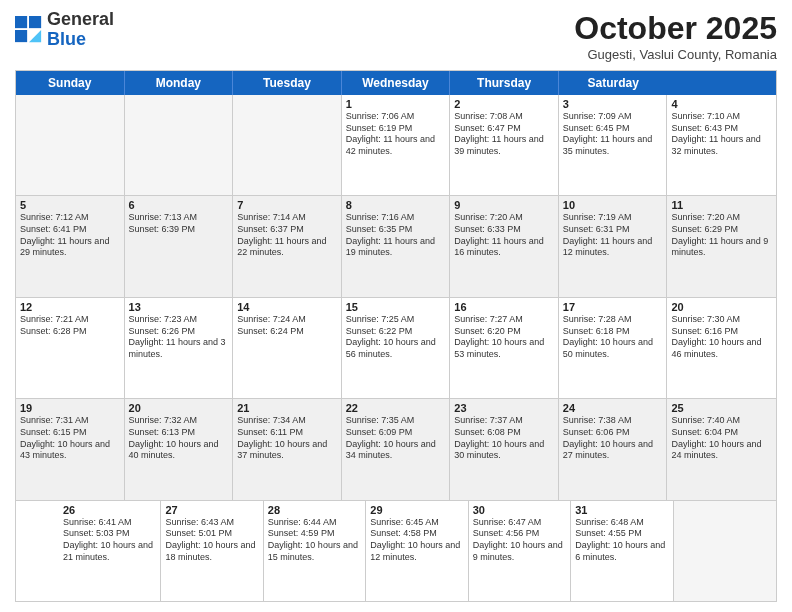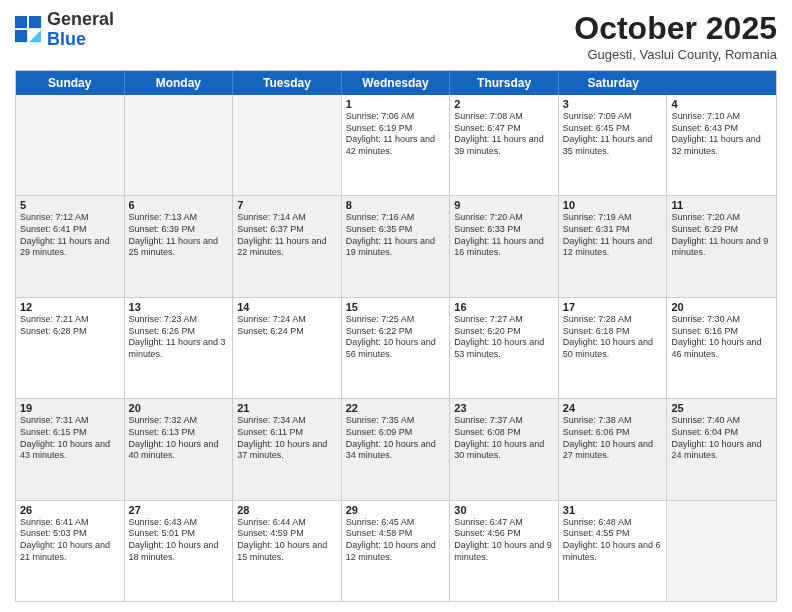--- a/index.html
+++ b/index.html
@@ -75,21 +75,21 @@
       flex: 1;
       display: flex;
       flex-direction: column;
     }
     .cal-row {
       display: grid;
       grid-template-columns: repeat(7, 1fr);
       flex: 1;
       border-bottom: 1px solid #ccc;
     }
-    .cal-row:last-child { border-bottom: none; }
+    .cal-row:last-child { border-bottom: none; margin-left: 43px; }
     .cal-cell {
       border-right: 1px solid #ccc;
       padding: 3px 4px;
       font-size: 9.5px;
       color: #333;
       background: #fff;
       vertical-align: top;
       min-height: 0;
     }
     .cal-cell:last-child { border-right: none; }
@@ -175,21 +175,20 @@
           <div class="cal-cell shaded">
             <span class="day-num">5</span>
             <span class="cell-line">Sunrise: 7:12 AM</span>
             <span class="cell-line">Sunset: 6:41 PM</span>
             <span class="cell-line">Daylight: 11 hours and 29 minutes.</span>
           </div>
           <div class="cal-cell shaded">
             <span class="day-num">6</span>
             <span class="cell-line">Sunrise: 7:13 AM</span>
             <span class="cell-line">Sunset: 6:39 PM</span>
-            <span class="cell-line">Daylight: 11 hours and 25 minutes.</span>
           </div>
           <div class="cal-cell shaded">
             <span class="day-num">7</span>
             <span class="cell-line">Sunrise: 7:14 AM</span>
             <span class="cell-line">Sunset: 6:37 PM</span>
             <span class="cell-line">Daylight: 11 hours and 22 minutes.</span>
           </div>
           <div class="cal-cell shaded">
             <span class="day-num">8</span>
             <span class="cell-line">Sunrise: 7:16 AM</span>

